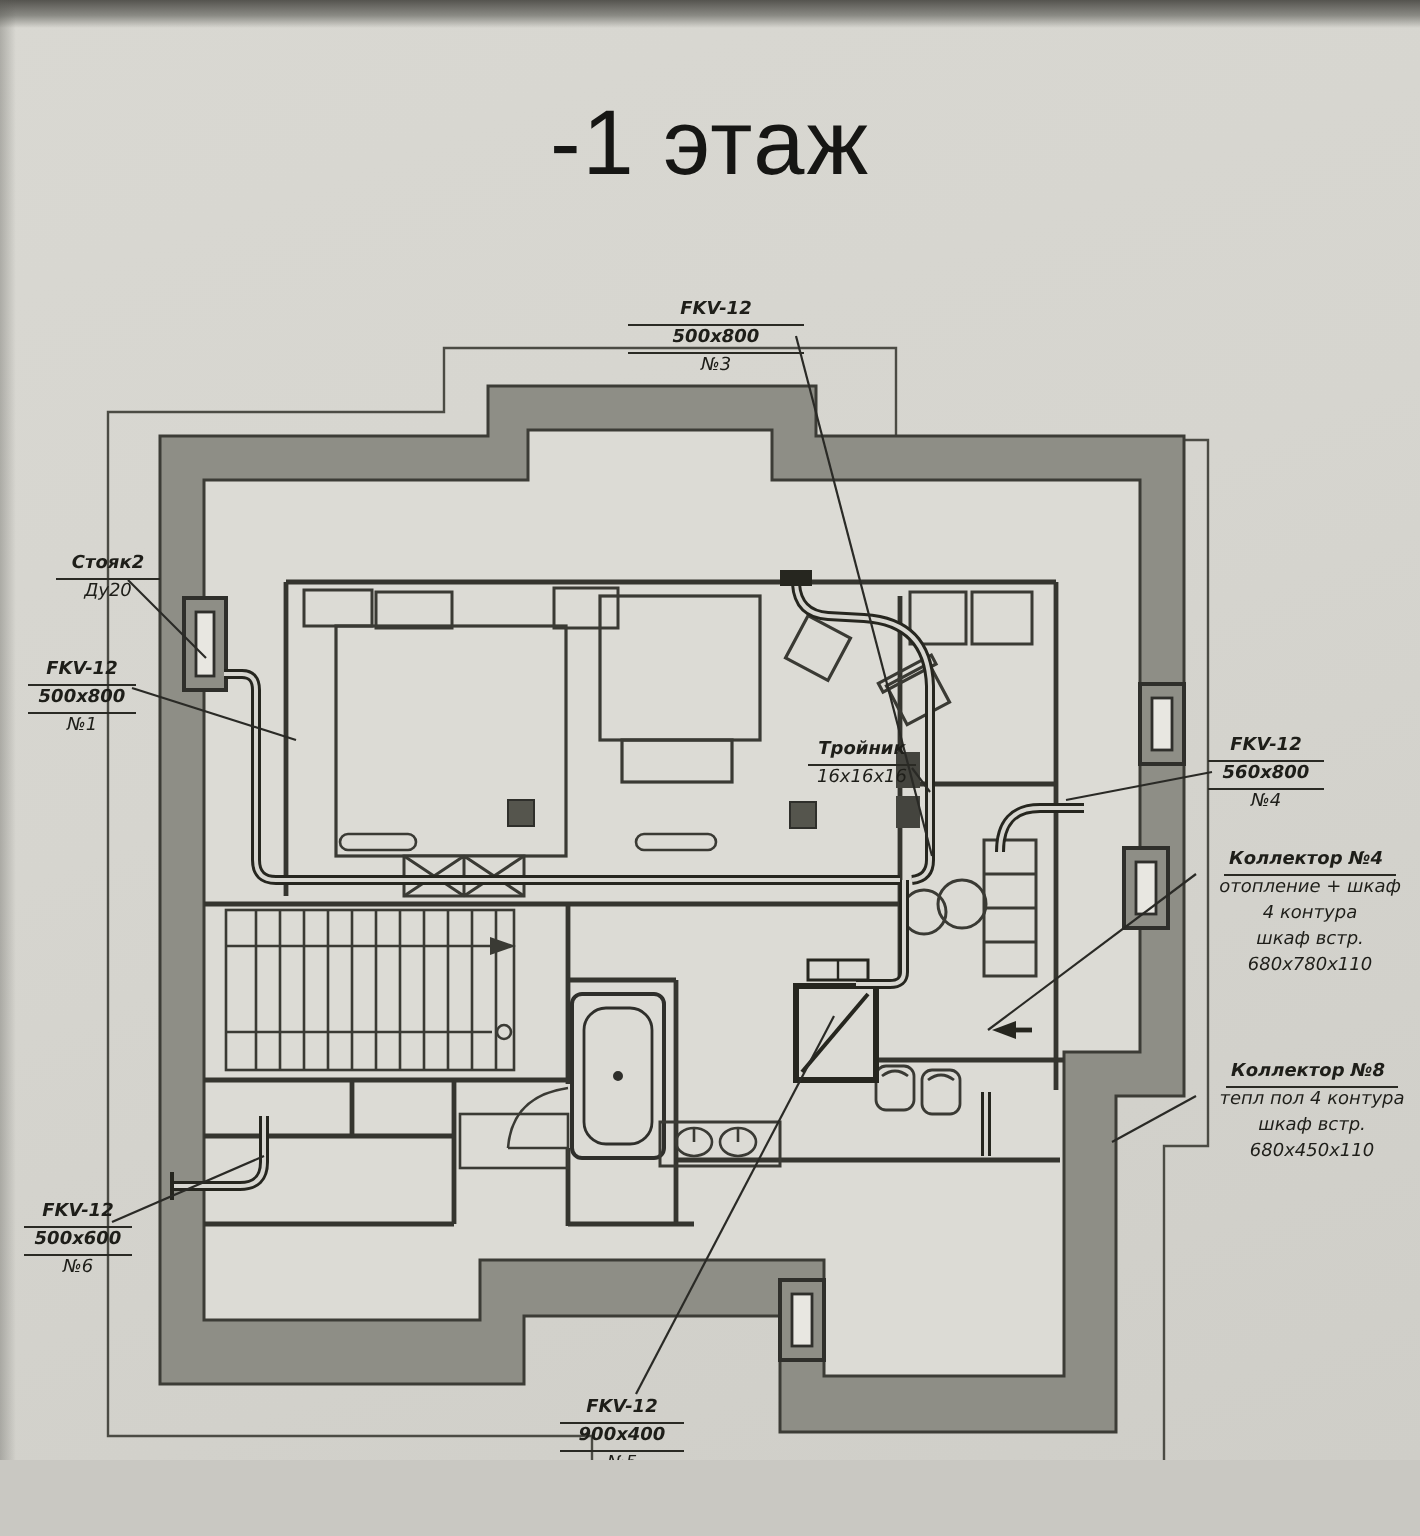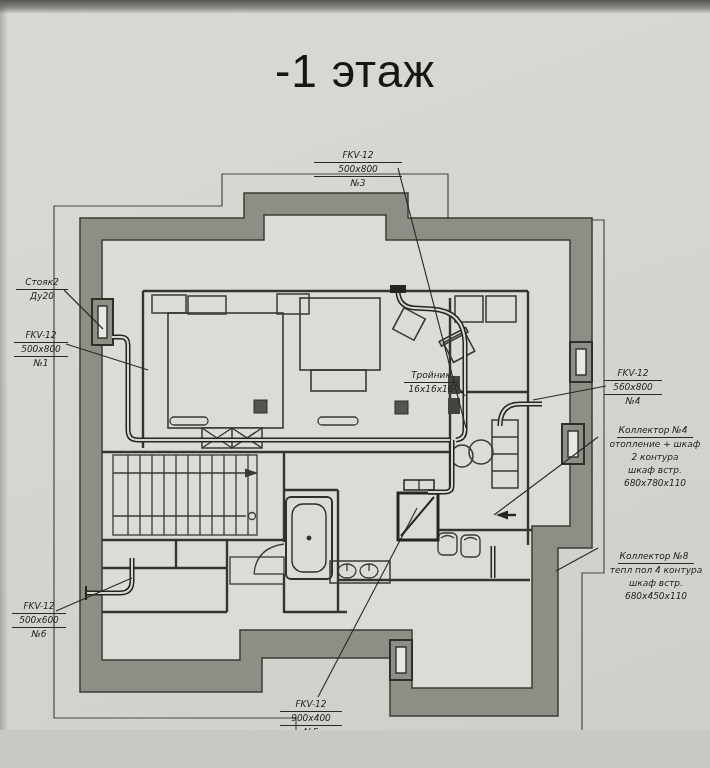--- a/index.html
+++ b/index.html
@@ -10,21 +10,21 @@
         background:linear-gradient(#55544f,#8a8a84 55%,rgba(138,138,132,0));}
   #left-edge{position:absolute;left:0;top:0;width:8px;height:100%;
         background:linear-gradient(90deg,rgba(90,90,85,.35),rgba(90,90,85,0));}
   #plan-title{position:absolute;left:0;right:0;top:44px;text-align:center;
         font-family:"Liberation Sans",sans-serif;font-size:46px;font-weight:400;
         letter-spacing:1px;color:#161614;}
   svg{position:absolute;left:0;top:0;}
   .lbl{position:absolute;font:italic 9px/13px "DejaVu Sans",sans-serif;
         color:#1e1e19;text-align:center;}
   .lbl span{display:block;}
-  .lbl .u{border-bottom:1px solid #2a2a24;padding:0 2px;}
+  .lbl .u{border-bottom:1px solid #2a2a24;padding:0 2px;font-weight:bold;}
   .lbl-left{text-align:center;}
   .lbl-left .u{display:inline-block;padding-right:6px;}
 </style>
 </head>
 <body>
 
 <div id="page">
   <div id="top-edge"></div>
   <div id="left-edge"></div>
 
@@ -199,46 +199,46 @@
       <path d="M456,384 L465,396"></path>
     </g>
   </svg>
 
   <div class="lbl" style="left:314px;top:149px;width:88px;">
     <span class="u">FKV-12</span>
     <span class="u">500x800</span>
     <span>№3</span>
   </div>
 
-  <div class="lbl" style="left:16px;top:276px;width:52px;">
+  <div class="lbl" style="left:28px;top:276px;width:52px;">
     <span class="u">Стояк2</span>
     <span>Ду20</span>
   </div>
 
   <div class="lbl" style="left:14px;top:329px;width:54px;">
     <span class="u">FKV-12</span>
     <span class="u">500x800</span>
     <span>№1</span>
   </div>
 
   <div class="lbl" style="left:604px;top:367px;width:58px;">
     <span class="u">FKV-12</span>
     <span class="u">560x800</span>
     <span>№4</span>
   </div>
 
   <div class="lbl lbl-left" style="left:601px;top:424px;width:108px;">
     <span class="u">Коллектор №4</span>
     <span>отопление + шкаф</span>
-    <span>2 контура</span>
+    <span>4 контура</span>
     <span>шкаф встр.</span>
     <span>680x780x110</span>
   </div>
 
-  <div class="lbl lbl-left" style="left:601px;top:550px;width:110px;">
+  <div class="lbl lbl-left" style="left:601px;top:530px;width:110px;">
     <span class="u">Коллектор №8</span>
     <span>тепл пол 4 контура</span>
     <span>шкаф встр.</span>
     <span>680x450x110</span>
   </div>
 
   <div class="lbl" style="left:280px;top:698px;width:62px;">
     <span class="u">FKV-12</span>
     <span class="u">900x400</span>
     <span>№5</span>

